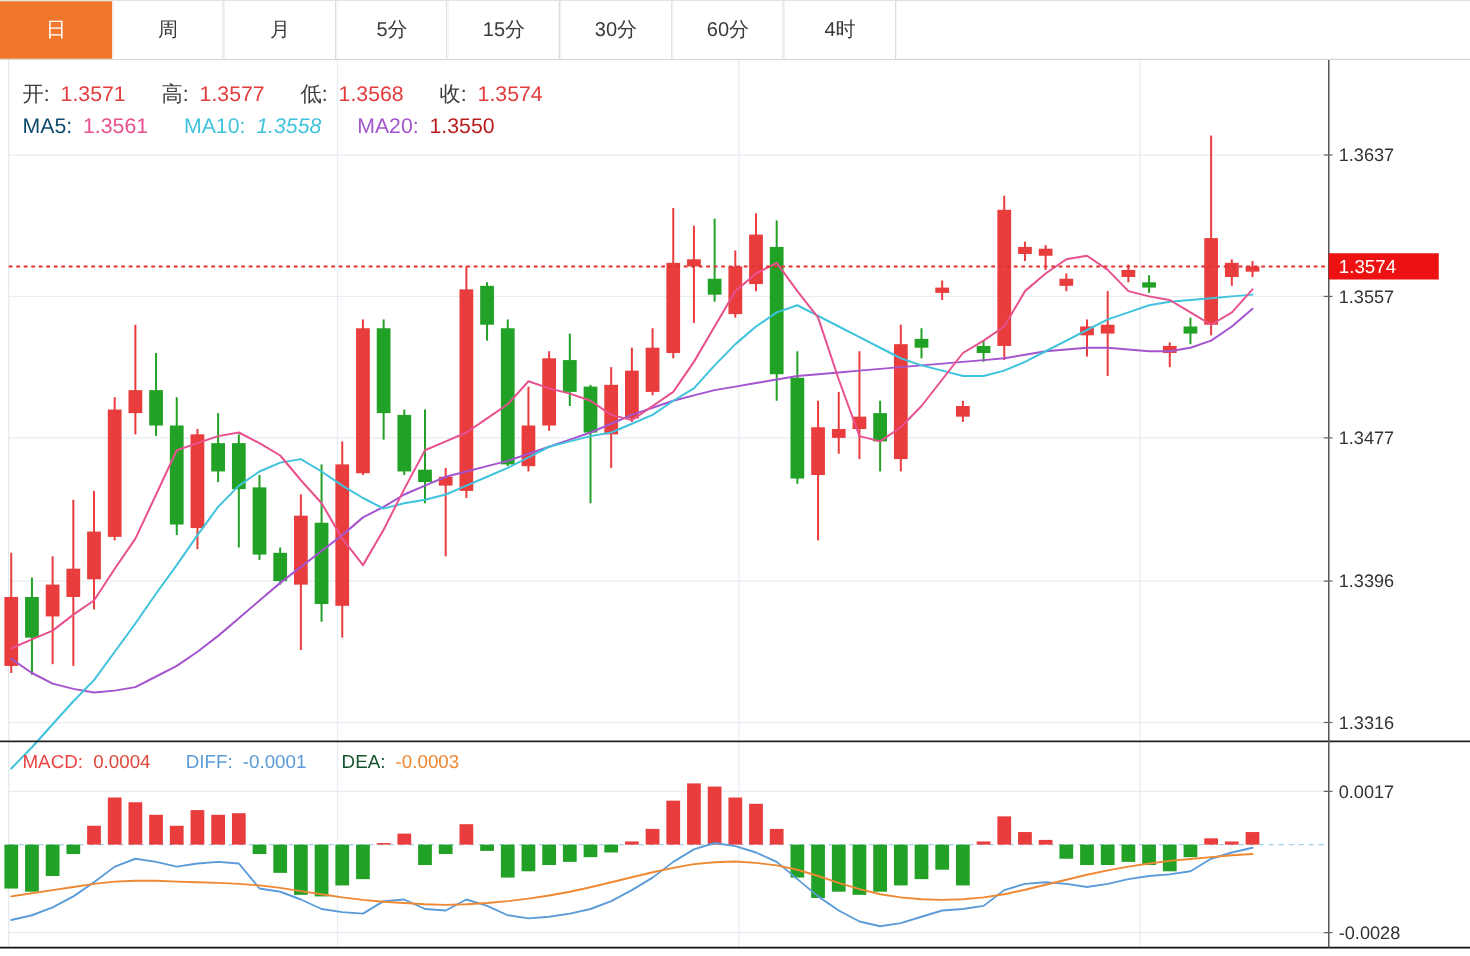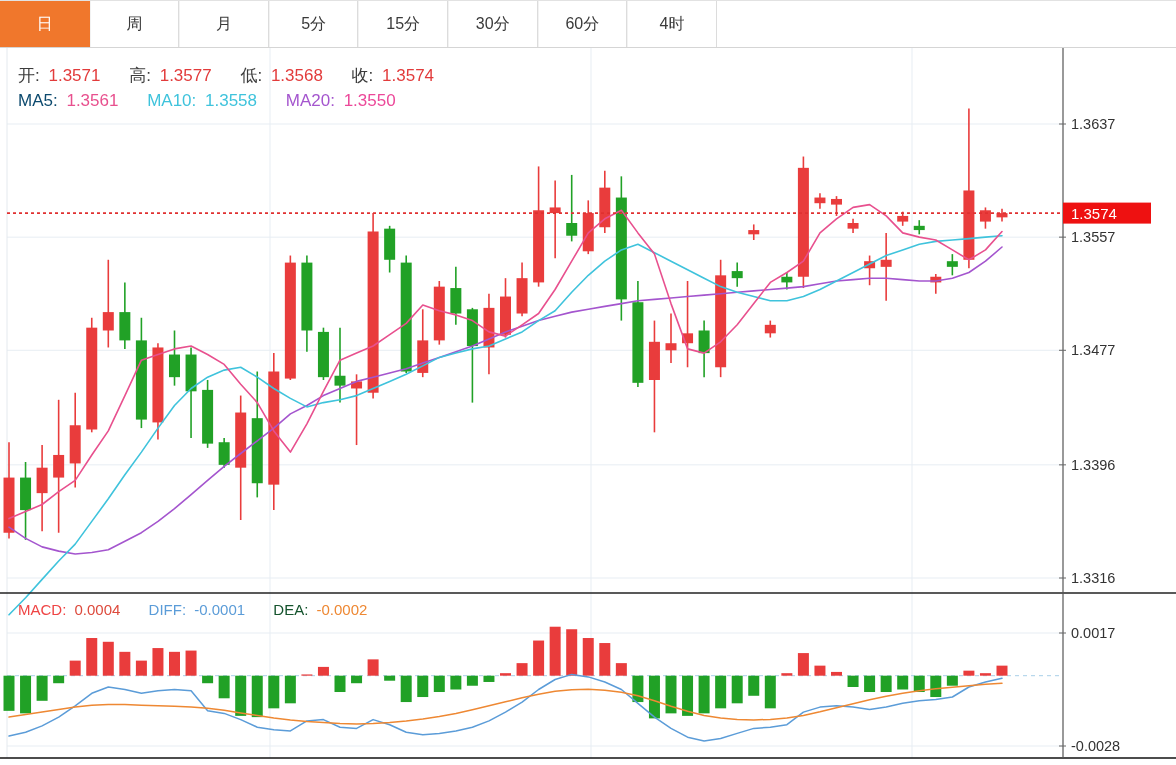--- a/index.html
+++ b/index.html
@@ -408,27 +408,27 @@
     <span class="lbl">低:</span>
     <span class="val gap" style="color: rgb(226, 59, 59);">1.3568</span>
     <span class="lbl">收:</span>
     <span class="val" style="color: rgb(226, 59, 59);">1.3574</span>
   </div>
 
   <div class="row ma-row">
     <span class="ma5" style="color: #0c4a6e;">MA5:</span>
     <span class="ma5 gap" style="color: rgb(232, 80, 142);">1.3561</span>
     <span class="ma10" style="color: rgb(63, 195, 220);">MA10:</span>
-    <span class="ma10 gap" style="color: rgb(63, 195, 220);">1.3558</span>
+    <span class="ma10 gap" style="color: rgb(63, 195, 220); font-style: italic;">1.3558</span>
     <span class="ma20" style="color: rgb(164, 85, 206);">MA20:</span>
-    <span class="ma20" style="color: #ec4899;">1.3550</span>
+    <span class="ma20" style="color: #b91c1c;">1.3550</span>
   </div>
 
   <div class="row macd-row">
     <span class="macd" style="color: #ef4444;">MACD:</span>
     <span class="macd gap" style="color: rgb(221, 74, 60);">0.0004</span>
     <span class="diff" style="color: rgb(91, 156, 216);">DIFF:</span>
     <span class="diff gap" style="color: rgb(91, 156, 216);">-0.0001</span>
     <span class="dea" style="color: #14532d;">DEA:</span>
-    <span class="dea" style="color: rgb(238, 136, 51);">-0.0002</span>
+    <span class="dea" style="color: rgb(238, 136, 51);">-0.0003</span>
   </div>
 
 </div>
 
 </body></html>

